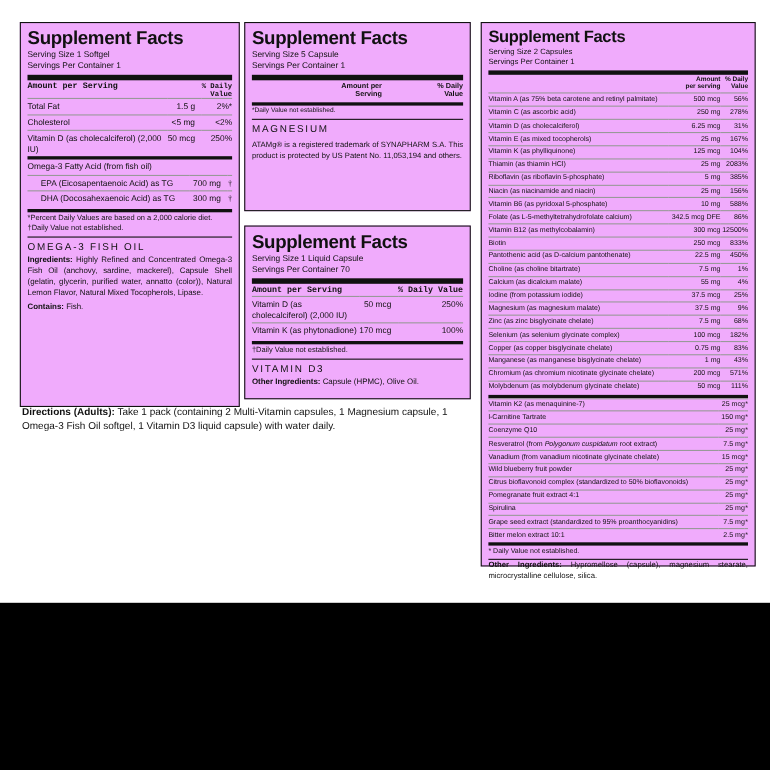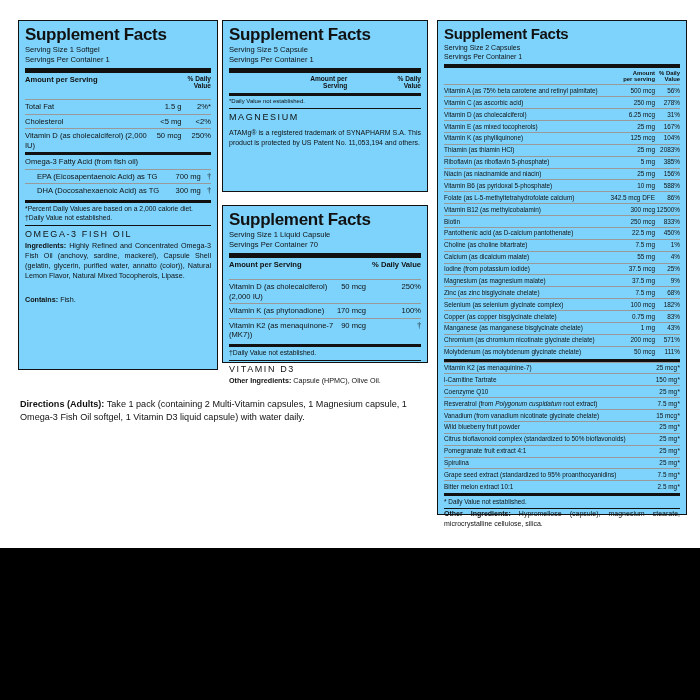--- a/index.html
+++ b/index.html
@@ -12,37 +12,37 @@
     overflow:hidden;
     position:relative;
   }
   .white-area { position:absolute; left:0; top:0; width:700px; height:548px; background:#fff; }
   .black-area { position:absolute; left:0; top:548px; width:700px; height:152px; background:#000; }
 
   
   .panel {
     position:absolute;
     border:1px solid #111;
-    background:#7dd3fc;
+    background:#f0abfc;
     padding:5px 6px 5px 6px;
   }
   .sf-title {
     font-size:17px; font-weight:bold; letter-spacing:-0.3px; line-height:1.05;
     margin-bottom:1px;
   }
   .serving { font-size:7.6px; line-height:1.32; }
   .rule-thick { border-top:5px solid #111; margin-top:3px; }
   .rule-med   { border-top:3px solid #111; }
   .rule-thin  { border-top:1px solid #111; }
 
   table.nf { width:100%; border-collapse:collapse; }
   table.nf td { font-size:7.6px; line-height:1.25; padding:2px 0 2px 0; vertical-align:top; }
   table.nf td.amt { text-align:right; white-space:nowrap; padding-right:6px; }
   table.nf td.dv  { text-align:right; white-space:nowrap; }
-  table.nf tr.hdr td { font-weight:bold; font-size:7.6px; padding-bottom:10px; }
+  table.nf tr.hdr td { font-weight:bold; font-size:7.6px; padding-bottom:0;font-family:Liberation Mono, monospace; }
   table.nf tr.line td { border-top:0.6px solid #999; }
   .hdr-amt { font-weight:bold; font-size:6.6px; text-align:right; line-height:1.1; }
   .hdr-dv  { font-weight:bold; font-size:6.6px; text-align:right; line-height:1.1; }
   .indent { padding-left:12px !important; }
   .foot { font-size:6.8px; line-height:1.3; padding-top:2px; }
   .sect-name { font-size:9px; font-weight:normal; letter-spacing:1.6px; margin:3px 0 2px; }
   .ing { font-size:7.2px; line-height:1.35; text-align:justify; }
   .ing b { font-weight:bold; }
   .tm { font-size:7px; line-height:1.35; text-align:justify; }
   .dagger { font-family:"Liberation Serif", serif; }
@@ -54,21 +54,21 @@
   #panel-multi { left:437px; top:20px; width:250px; height:495px; }
 
   #panel-multi table.nf td { font-size:6.4px; padding:1.6px 0; line-height:1.2; }
   #panel-multi .hdr-amt, #panel-multi .hdr-dv { font-size:5.9px; }
   #panel-multi .sf-title { font-size:15px; }
   #panel-multi .serving { font-size:7px; }
   #panel-multi .foot { font-size:6.4px; }
   #panel-multi .ing { font-size:7px; }
 
   .directions {
-    position:absolute; left:20px; top:398px; width:410px;
+    position:absolute; left:20px; top:368px; width:410px;
     font-size:9.1px; line-height:1.45;
   }
   .directions b { font-weight:bold; }
 
   
   .badges { position:absolute; left:0; top:548px; width:700px; height:152px; }
 </style>
 </head>
 <body>
 
@@ -124,21 +124,21 @@
       <td class="dv dagger">†</td>
     </tr>
   </tbody>
     </table>
   <div class="rule-med" style="margin-top:2px"></div>
   <div class="foot">*Percent Daily Values are based on a 2,000 calorie diet.</div>
   <div class="foot" style="padding-top:0">†Daily Value not established.</div>
   <div class="rule-thin" style="margin-top:3px"></div>
   <div class="sect-name">OMEGA-3 FISH OIL</div>
   <div class="ing"><b>Ingredients:</b><span> Highly Refined and Concentrated Omega-3 Fish Oil (anchovy, sardine, mackerel), Capsule Shell (gelatin, glycerin, purified water, annatto (color)), Natural Lemon Flavor, Natural Mixed Tocopherols, Lipase.</span></div>
-  <div class="ing" style="margin-top:15px"><b>Contains:</b><span> Fish.</span></div>
+  <div class="ing" style="margin-top:4px"><b>Contains:</b><span> Fish.</span></div>
 </div>
 
 <div class="panel" id="panel-mag">
   <div class="sf-title">Supplement Facts</div>
   <div class="serving">Serving Size 5 Capsule</div>
   <div class="serving">Servings Per Container 1</div>
   <div class="rule-thick"></div>
   <table class="nf">
     <tbody>
         <tr>
@@ -176,25 +176,20 @@
     <tr class="line">
       <td>Vitamin D (as cholecalciferol) (2,000 IU)</td>
       <td class="amt">50 mcg</td>
       <td class="dv">250%</td>
     </tr>
     <tr class="line">
       <td>Vitamin K (as phytonadione)</td>
       <td class="amt">170 mcg</td>
       <td class="dv">100%</td>
     </tr>
-    <tr class="line">
-      <td>Vitamin K2 (as menaquinone-7 (MK7))</td>
-      <td class="amt">90 mcg</td>
-      <td class="dv dagger">†</td>
-    </tr>
   </tbody>
     </table>
   <div class="rule-med" style="margin-top:2px"></div>
   <div class="foot">†Daily Value not established.</div>
   <div class="rule-thin" style="margin-top:2px"></div>
   <div class="sect-name">VITAMIN D3</div>
   <div class="ing"><b>Other Ingredients:</b><span> Capsule (HPMC), Olive Oil.</span></div>
 </div>
 
 <div class="panel" id="panel-multi">

